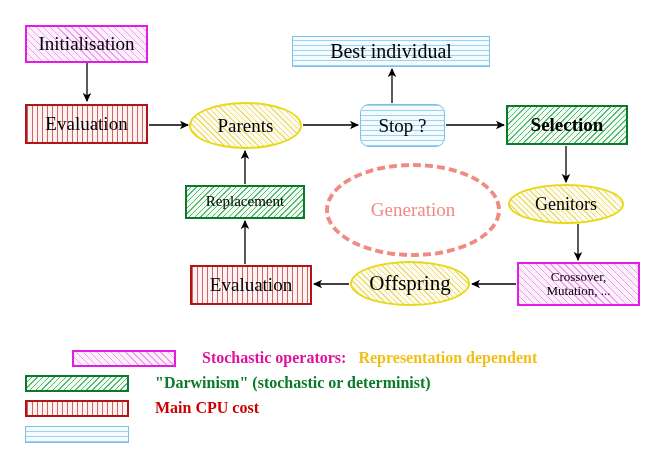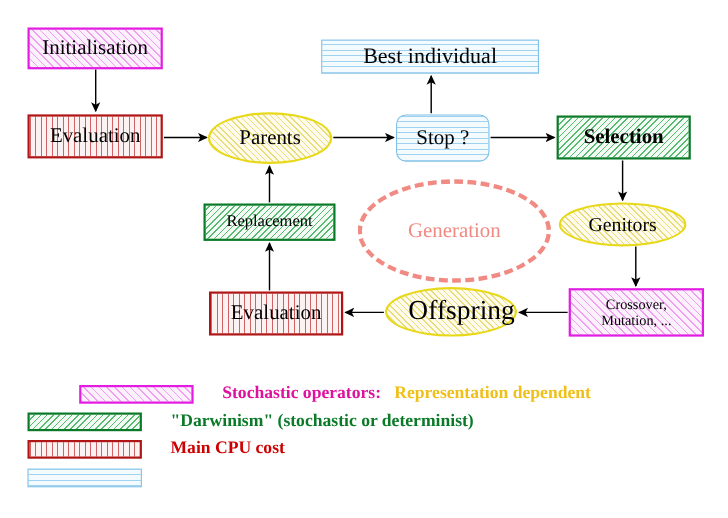--- a/index.html
+++ b/index.html
@@ -163,21 +163,21 @@
     </div>
     <div class="node hatch-green" style="left: 506px; top: 105px; width: 122px; height: 40px; font-size: 19px; font-weight: bold;">
       <span>Selection</span>
     </div>
     <div class="node hatch-yellow ellipse" style="left: 508px; top: 184px; width: 116px; height: 40px; font-size: 18px;">
       <span>Genitors</span>
     </div>
     <div class="node hatch-magenta" style="left: 517px; top: 262px; width: 123px; height: 44px; font-size: 13px;">
       <span>Crossover,<br>Mutation, ...</span>
     </div>
-    <div class="node hatch-yellow ellipse" style="left: 350px; top: 261px; width: 120px; height: 45px; font-size: 25px; justify-content: flex-end;">
+    <div class="node hatch-yellow ellipse" style="left: 350px; top: 261px; width: 120px; height: 45px; font-size: 21px;">
       <span>Offspring</span>
     </div>
     <div class="node hatch-red" style="left: 190px; top: 265px; width: 122px; height: 40px; font-size: 19px;">
       <span>Evaluation</span>
     </div>
     <div class="node hatch-green" style="left: 185px; top: 185px; width: 120px; height: 34px; font-size: 15px;">
       <span>Replacement</span>
     </div>
   </div>
 

